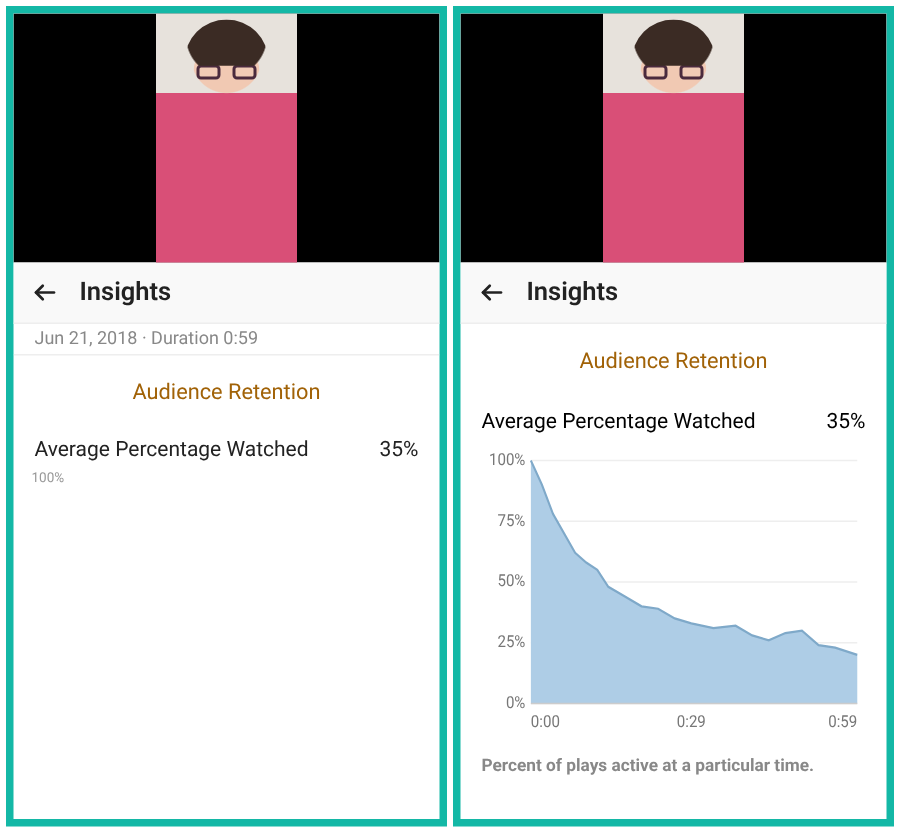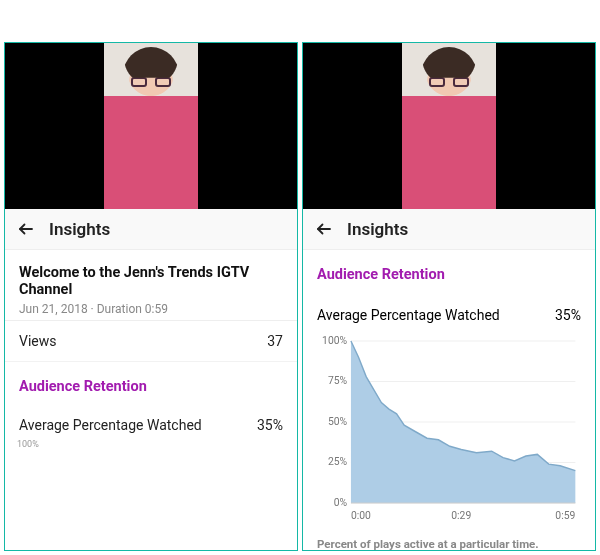--- a/index.html
+++ b/index.html
@@ -7,26 +7,25 @@
     font-family: -apple-system, BlinkMacSystemFont, "Segoe UI", Roboto, Helvetica, Arial, sans-serif;
     background: #fff;
     width: 600px;
     height: 555px;
     display: flex;
     gap: 4px;
     padding: 4px;
   }
   .panel {
     flex: 1;
-    border: 1px solid #14b8a6;
+    border: 5px solid #14b8a6;
     display: flex;
     flex-direction: column;
     background: #fff;
     overflow: hidden;
-    margin-top: 38px;
   }
   .thumb {
     width: 100%;
     height: 166px;
     background: #000;
     display: flex;
     justify-content: center;
     align-items: center;
   }
   .thumb-inner {
@@ -108,23 +107,24 @@
     padding: 14px 14px 2px 14px;
   }
   .video-meta {
     font-size: 12px;
     color: #888;
     padding: 2px 14px 4px 14px;
     border-bottom: 1px solid #eee;
   }
   .section-heading {
     font-size: 14.5px;
-    font-weight: 700;
-    color: #a21caf;
+    font-weight: 400;
+    color: #a16207;
     padding: 16px 14px 10px 14px;
+    text-align: center;
   }
   .metric-row {
     display: flex;
     justify-content: space-between;
     align-items: center;
     padding: 12px 14px;
     font-size: 14px;
     color: #222;
     border-bottom: 1px solid #f2f2f2;
   }
@@ -179,28 +179,23 @@
   <div class="header-bar">
     <div class="back-arrow">
       <svg viewBox="0 0 24 24" fill="none" stroke="#222" stroke-width="2.4" stroke-linecap="round" stroke-linejoin="round">
           <line x1="20" y1="12" x2="4" y2="12"></line>
           <polyline points="10 18 4 12 10 6"></polyline>
         </svg>
     </div>
     <div class="header-title">Insights</div>
   </div>
   <div class="content">
-    <div class="video-title">Welcome to the Jenn's Trends IGTV Channel</div>
     <div class="video-meta">Jun 21, 2018 · Duration 0:59</div>
 
 
-    <div class="metric-row">
-      <span class="metric-label">Views</span>
-      <span class="metric-value">37</span>
-    </div>
 
     <div class="section-heading">Audience Retention</div>
 
     <div class="metric-row" style="border-bottom:none;padding-bottom:6px;">
       <span class="metric-label">Average Percentage Watched</span>
       <span class="metric-value">35%</span>
     </div>
     <div class="cutoff">100%</div>
   </div>
 </div>

